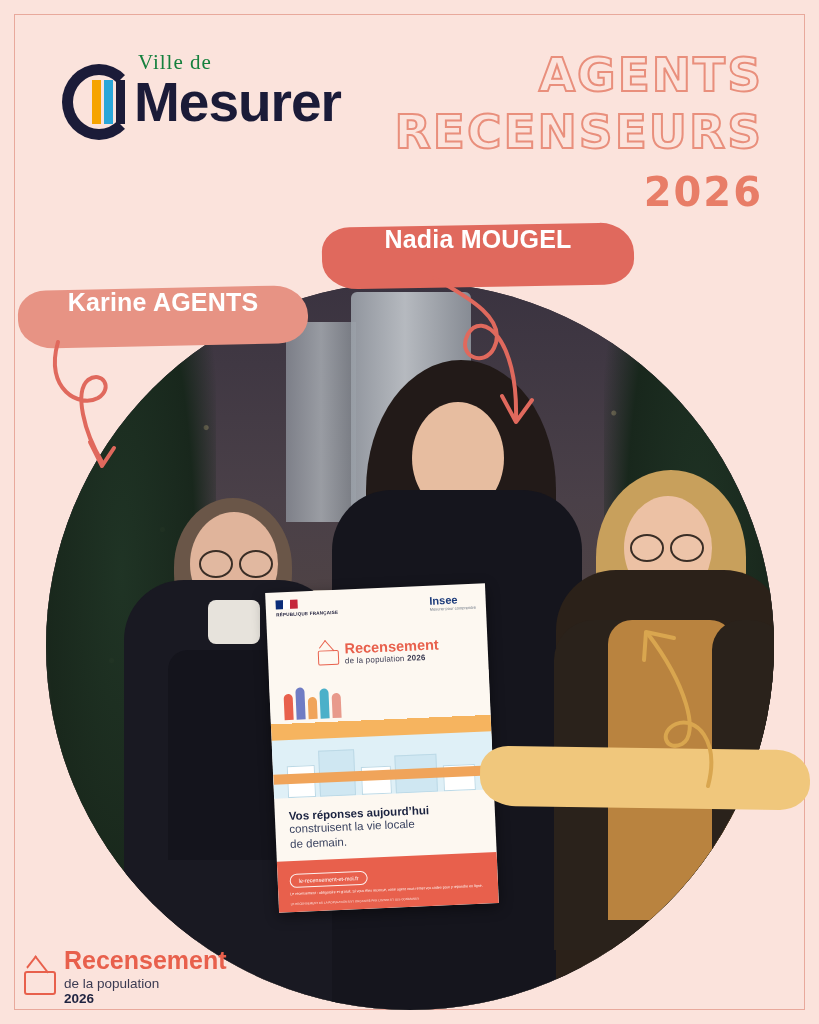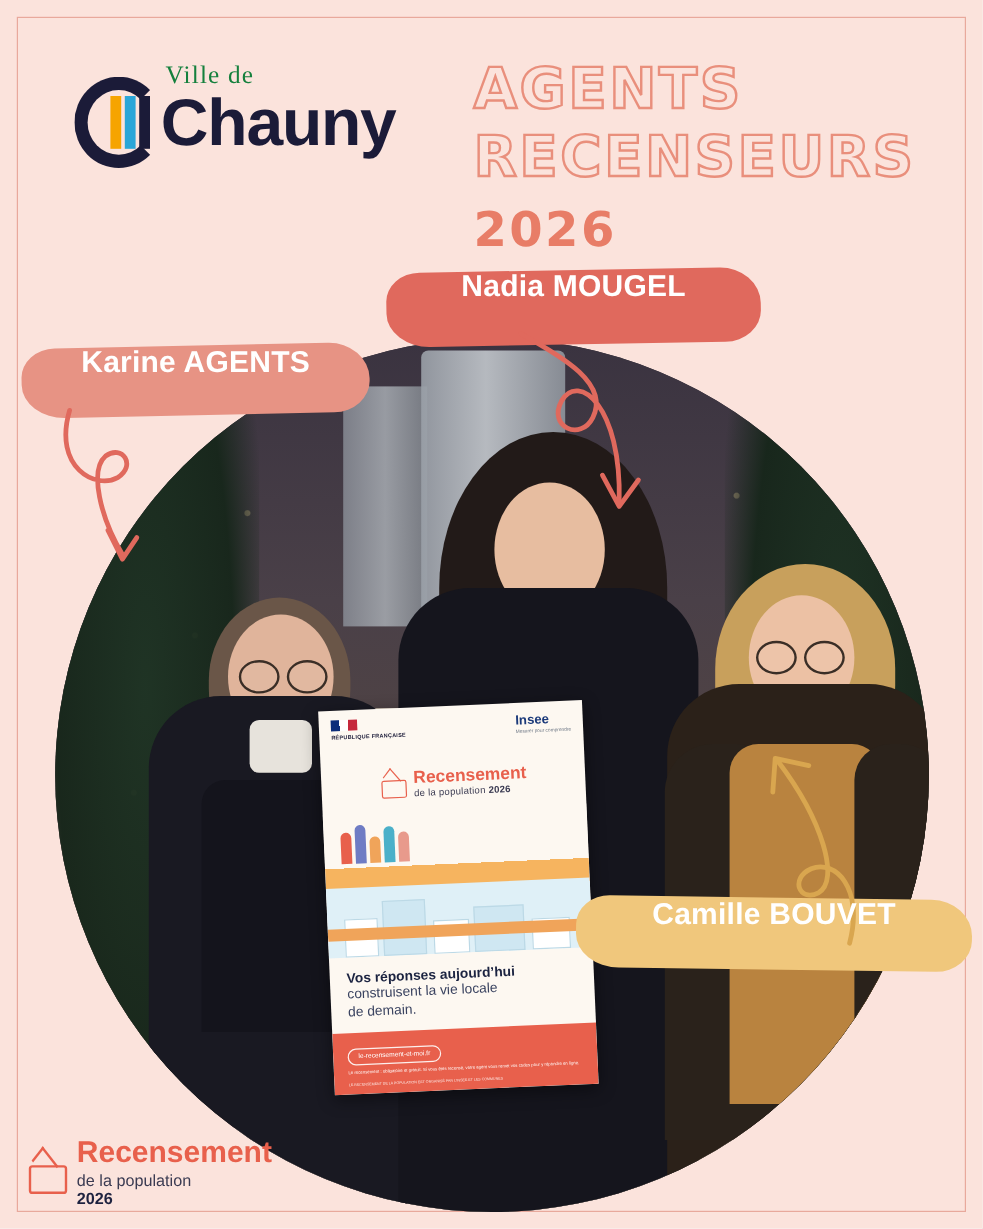--- a/index.html
+++ b/index.html
@@ -94,20 +94,21 @@
   }
   .bar-a { background: #f6a400; }
   .bar-b { background: #2aa6d8; }
   .bar-c { background: #1b1b38; }
 
   
   .title-block {
     position: absolute;
     right: 56px;
     top: 46px;
+    text-align: right;
     font-family: "DejaVu Sans", sans-serif;
   }
   .title-line {
     font-size: 47px;
     font-weight: bold;
     letter-spacing: 2px;
     color: #fbe3dc;
     line-height: 1.22;
     -webkit-text-stroke: 2px #e98f7c;
     text-shadow: 0 0 0 #e98f7c;
@@ -529,21 +530,21 @@
   <div class="logo">
     <div class="logo-mark">
       <div class="c-arc"></div>
       <div class="bars">
         <i class="bar-a"></i>
         <i class="bar-b"></i>
         <i class="bar-c"></i>
       </div>
     </div>
     <div class="logo-ville">Ville de</div>
-    <div class="logo-chauny">Chauny</div>
+    <div class="logo-chauny">Mesurer</div>
   </div>
 
   <div class="title-block">
     <div class="title-line">AGENTS</div>
     <div class="title-line">RECENSEURS</div>
     <div class="title-year">2026</div>
   </div>
 
   <div class="photo-wrap">
     <div class="photo">
@@ -638,21 +639,20 @@
     <span>Karine AGENTS</span>
   </div>
 
   <div class="label label-nadia">
     <div class="brush"></div>
     <span>Nadia MOUGEL</span>
   </div>
 
   <div class="label label-camille">
     <div class="brush"></div>
-    <span>Camille BOUVET</span>
   </div>
 
   <svg class="arrow arrow-karine" viewBox="0 0 130 160">
     <path d="M18 6 C 4 54, 40 72, 58 62 C 74 52, 62 34, 48 44 C 34 56, 44 96, 62 126" fill="none" stroke="#e0695d" stroke-width="4" stroke-linecap="round"></path>
     <path d="M50 106 L62 130 L74 112" fill="none" stroke="#e0695d" stroke-width="4" stroke-linecap="round" stroke-linejoin="round"></path>
   </svg>
 
   <svg class="arrow arrow-nadia" viewBox="0 0 140 200">
     <path d="M14 10 C 50 30, 88 52, 74 80 C 64 100, 36 88, 48 66 C 62 42, 98 70, 96 150" fill="none" stroke="#e0695d" stroke-width="4" stroke-linecap="round"></path>
     <path d="M82 128 L96 154 L112 132" fill="none" stroke="#e0695d" stroke-width="4" stroke-linecap="round" stroke-linejoin="round"></path>

